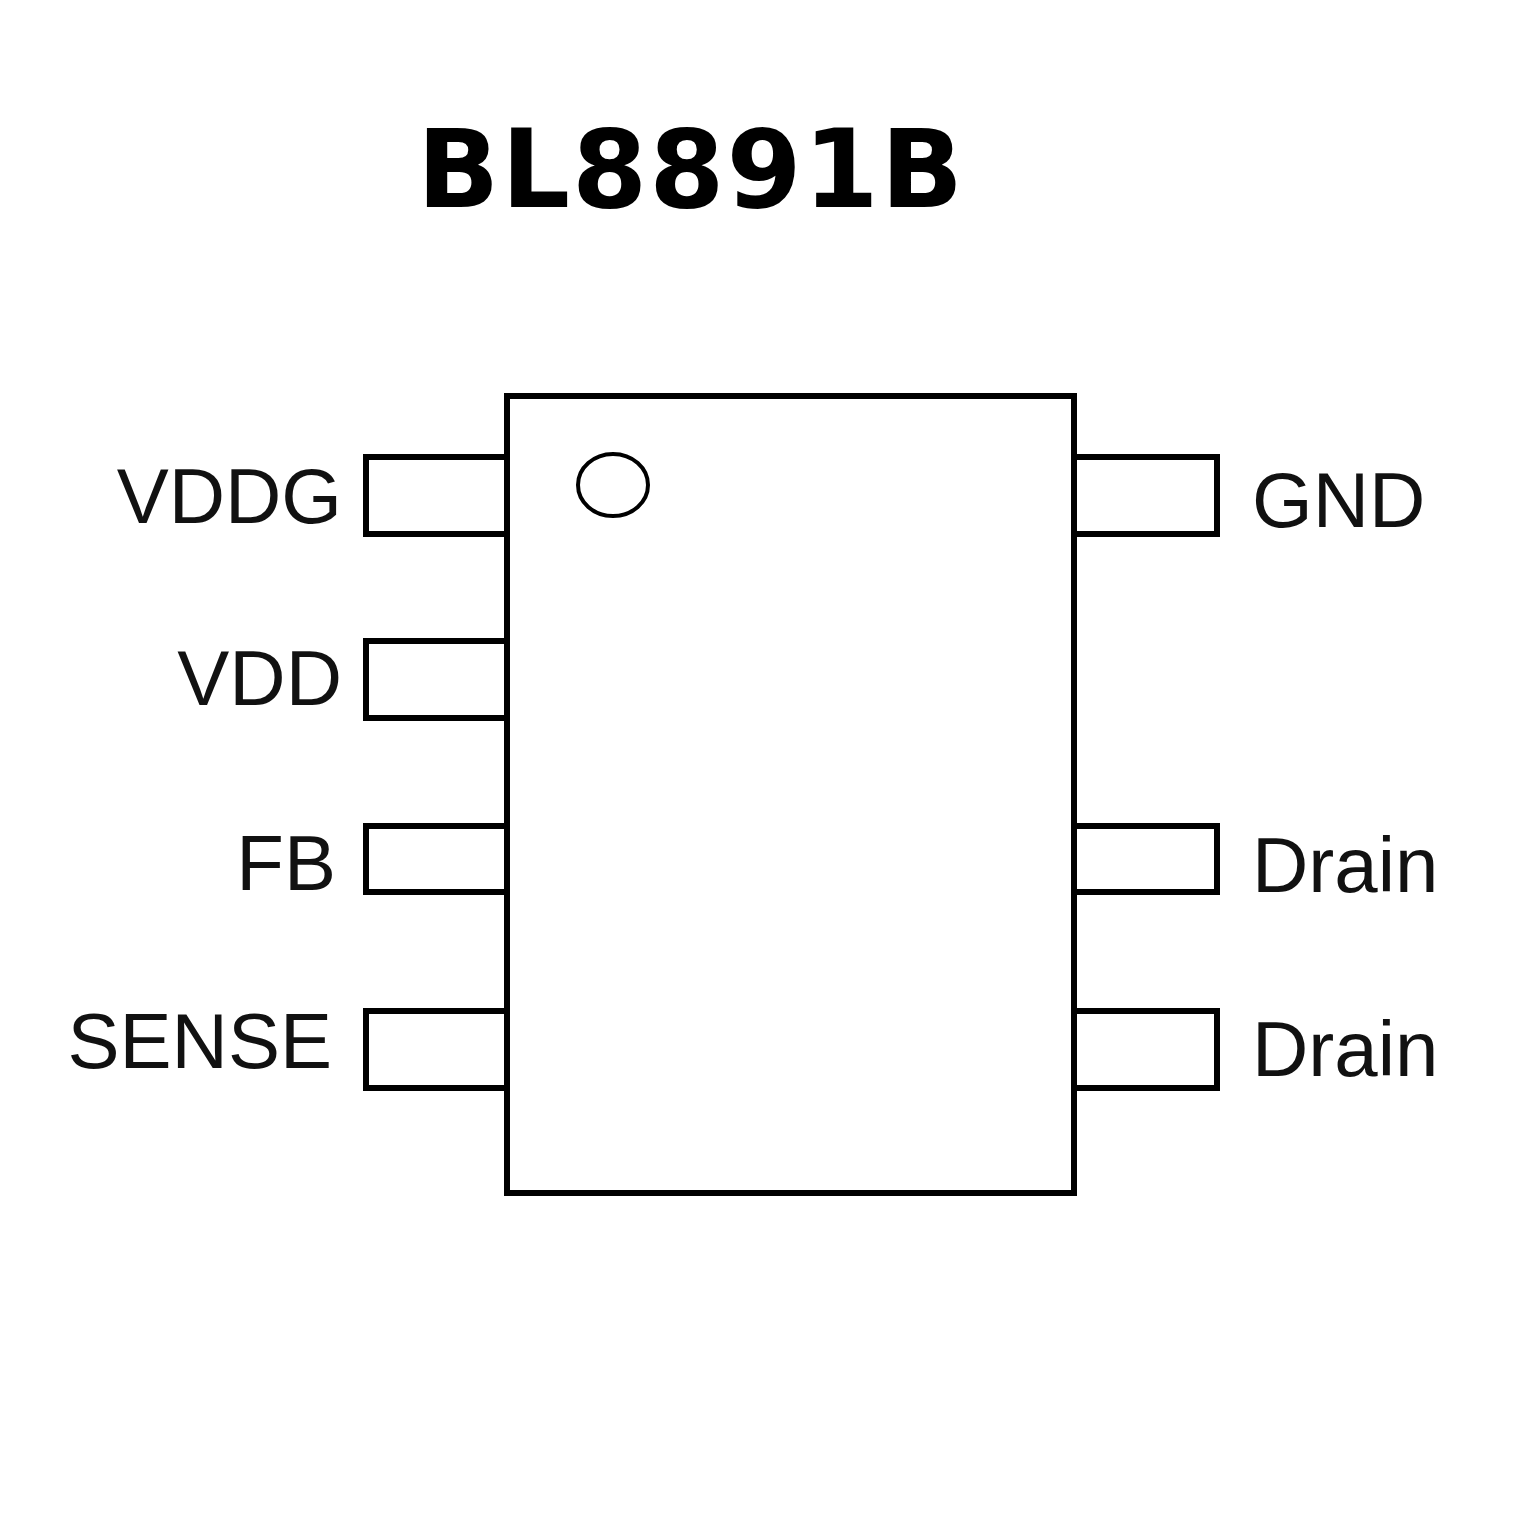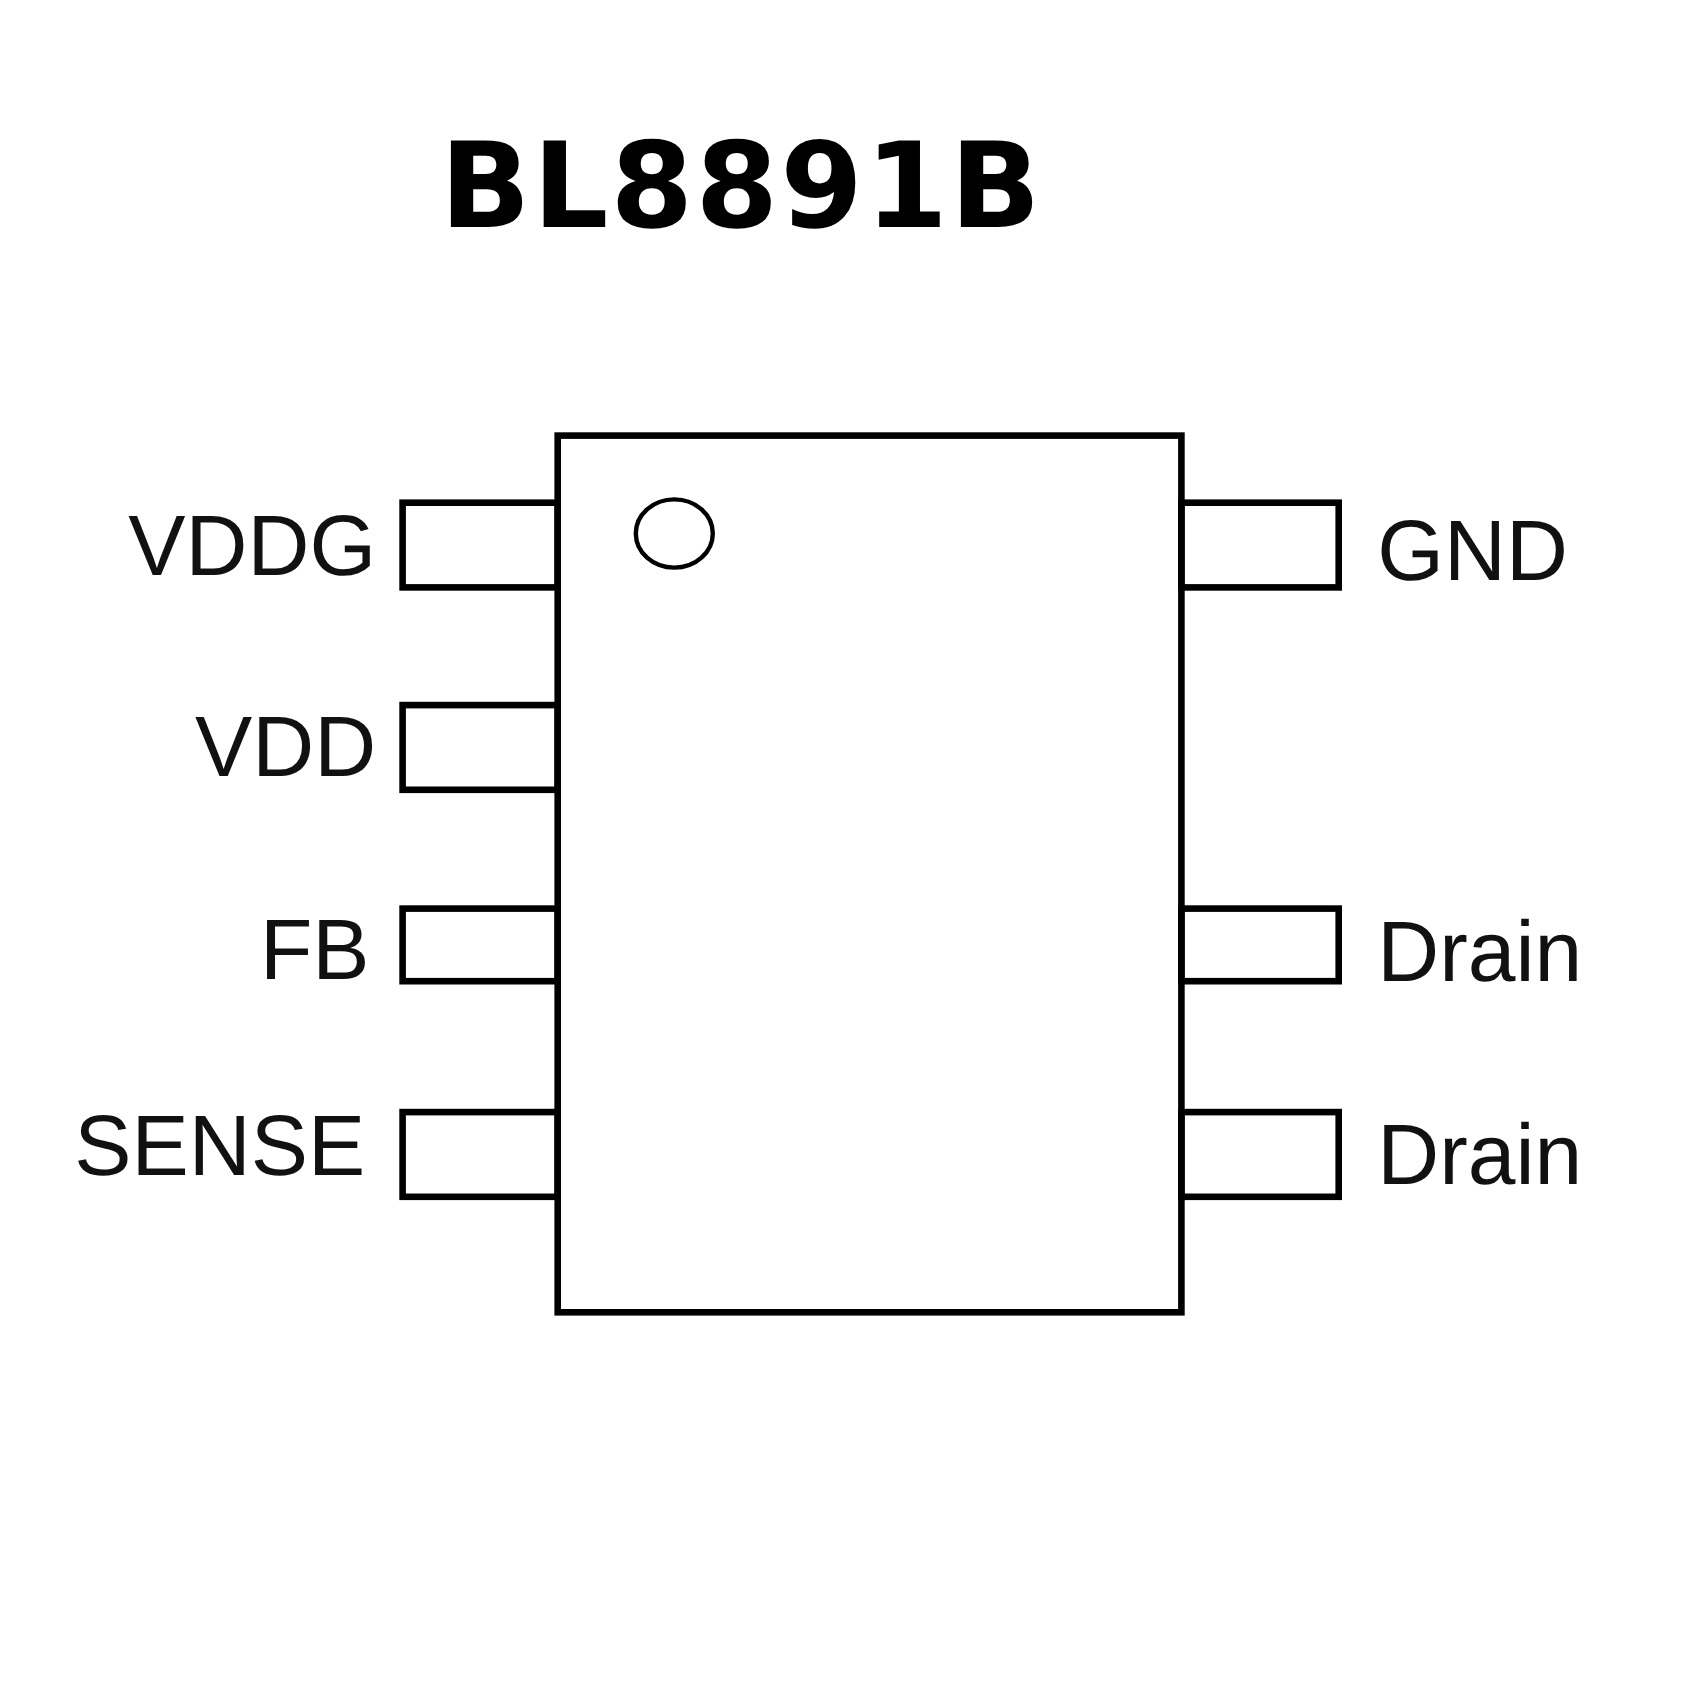--- a/index.html
+++ b/index.html
@@ -1,20 +1,20 @@
 <!DOCTYPE html>
 <html><head>
   <meta charset="utf-8">
   <style>
     html, body { margin: 0; padding: 0; background: #ffffff; }
     body { width: 1535px; height: 1535px; position: relative; overflow: hidden; }
     .title {
       position: absolute; left: 0; top: 100px; width: 1348px; text-align: center;
       font-family: "DejaVu Sans", sans-serif; font-weight: bold; font-size: 108px;
-      color: #000; letter-spacing: 2px; line-height: 140px;
+      color: #000; letter-spacing: 2px; line-height: 140px; padding-left: 17px;
     }
     svg { position: absolute; left: 0; top: 0; }
     .pin-label {
       font-family: "Liberation Sans", sans-serif; font-size: 78px; fill: #111;
     }
   </style>
 </head>
 <body>
 
 <div class="title">BL8891B</div>

